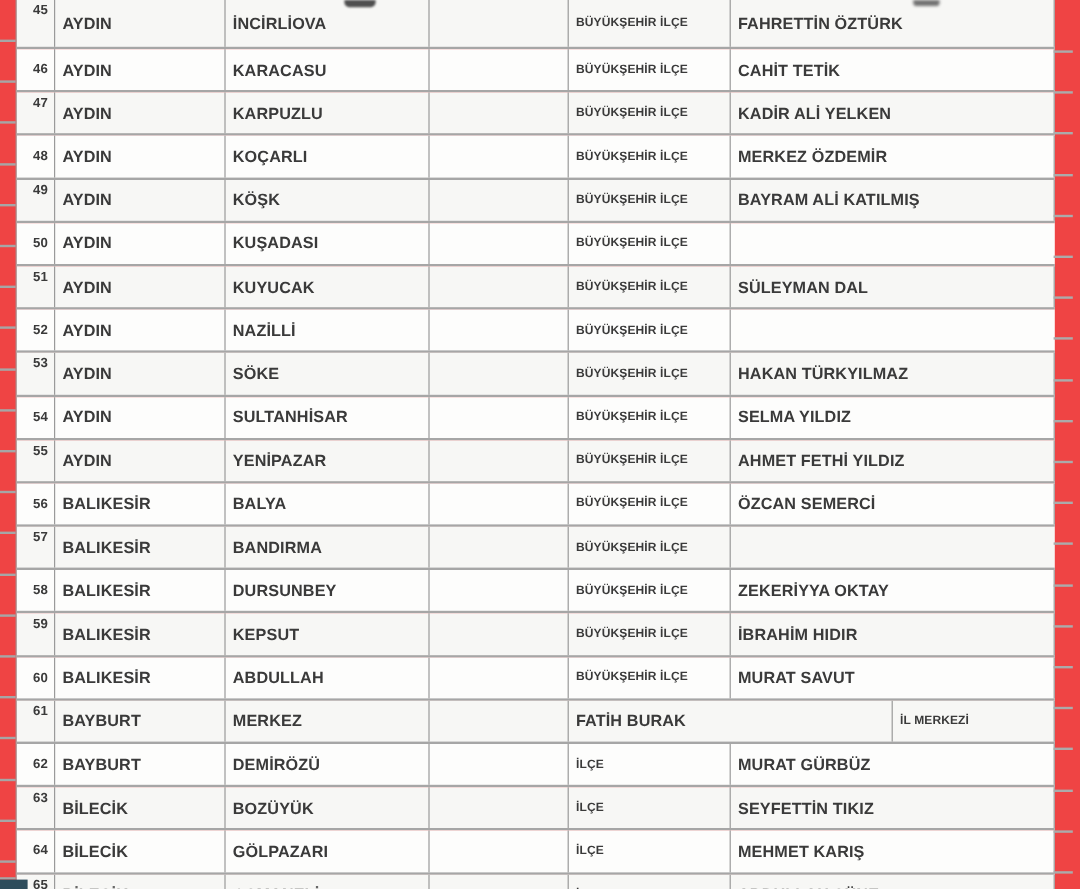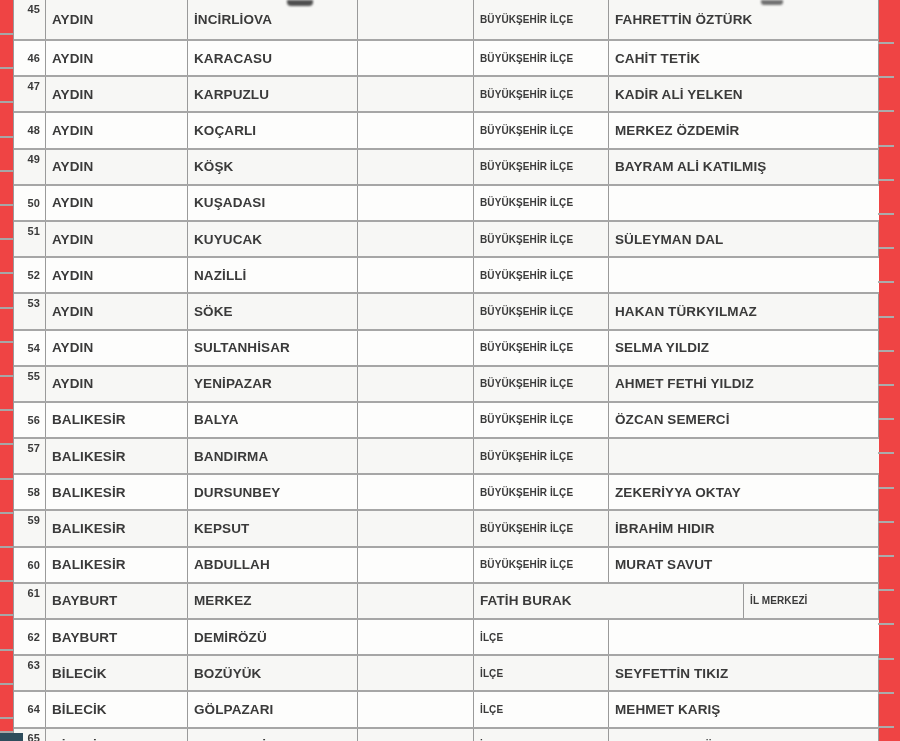--- a/index.html
+++ b/index.html
@@ -201,20 +201,21 @@
           <div class="cell c-empty"></div>
           <div class="cell c-name">FATİH BURAK</div>
           <div class="cell c-type">İL MERKEZİ</div>
         </div>
         <div class="row">
           <div class="cell c-num">62</div>
           <div class="cell c-prov">BAYBURT</div>
           <div class="cell c-dist">DEMİRÖZÜ</div>
           <div class="cell c-empty"></div>
           <div class="cell c-type">İLÇE</div>
+          <div class="cell c-name">MURAT GÜRBÜZ</div>
         </div>
         <div class="row">
           <div class="cell c-num hi">63</div>
           <div class="cell c-prov">BİLECİK</div>
           <div class="cell c-dist">BOZÜYÜK</div>
           <div class="cell c-empty"></div>
           <div class="cell c-type">İLÇE</div>
           <div class="cell c-name">SEYFETTİN TIKIZ</div>
         </div>
         <div class="row">

